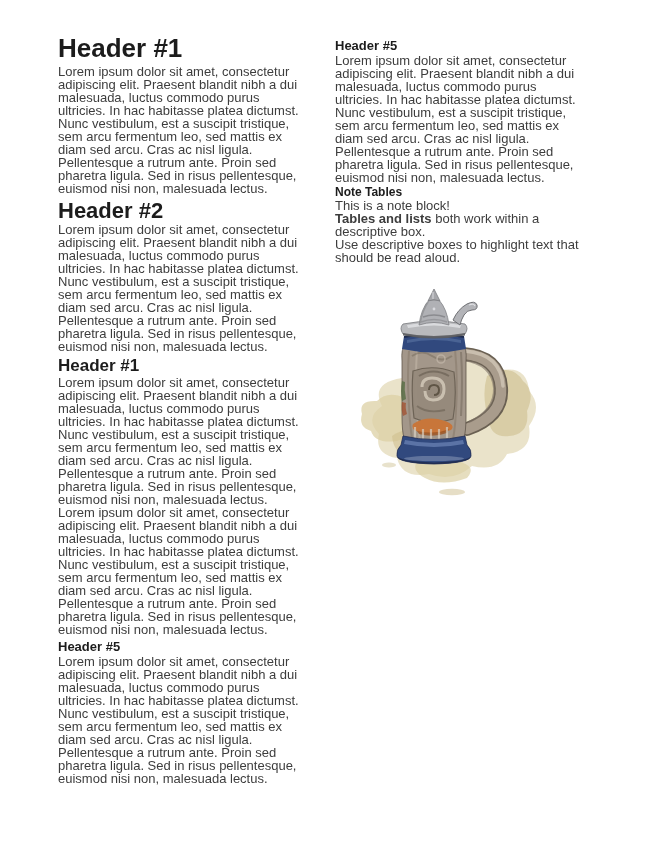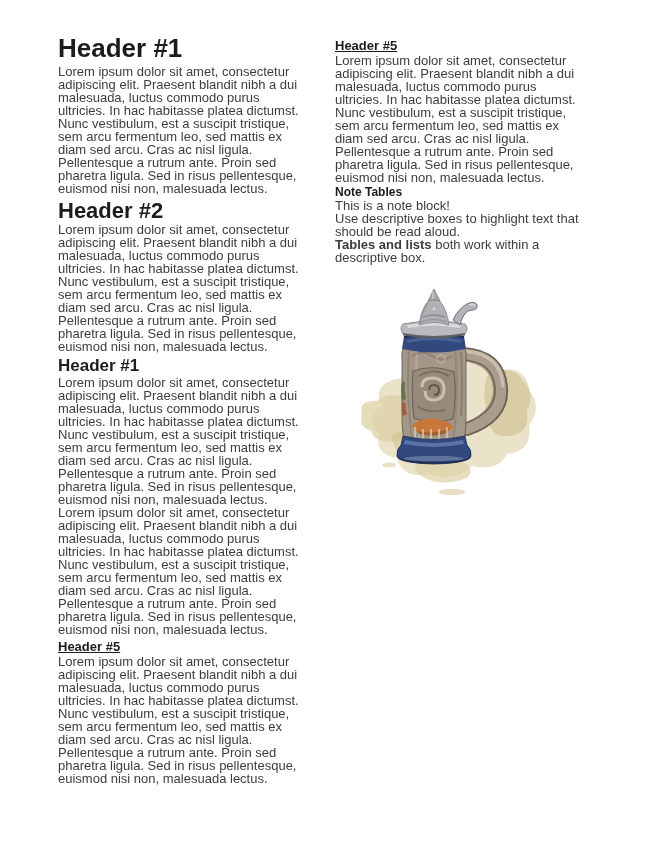--- a/index.html
+++ b/index.html
@@ -17,21 +17,21 @@
     overflow: hidden;
   }
   .col-left  { flex: 0 0 252px; width: 252px; }
   .col-right { flex: 0 0 259px; width: 259px; }
 
   h1, h2, h3, h4, h5, h6 { color: #1c1c1c; font-weight: 700; }
   h1 { font-size: 26px; line-height: 1.05; margin: 0 0 3px 0; }
   h2 { font-size: 22px; line-height: 1.05; margin: 4px 0 1px 0; }
   h3 { font-size: 17px; line-height: 1.05; margin: 4px 0 1px 0; }
   h4 { font-size: 14px; line-height: 1.05; margin: 4px 0 1px 0; }
-  h5 { font-size: 13px; line-height: 1.05; margin: 4px 0 1px 0; text-decoration: underline; }
+  h5 { font-size: 13px; line-height: 1.05; margin: 4px 0 1px 0; }
   h6 { font-size: 12px; line-height: 1.1;  margin: 2px 0 0 0; }
 
   p {
     font-size: 13px;
     line-height: 13px;
     margin: 0;
     white-space: pre-line;
   }
   .bold-lead { font-weight: 700; }
 
@@ -112,25 +112,25 @@
 Nunc vestibulum, est a suscipit tristique,
 sem arcu fermentum leo, sed mattis ex
 diam sed arcu. Cras ac nisl ligula.
 Pellentesque a rutrum ante. Proin sed
 pharetra ligula. Sed in risus pellentesque,
 euismod nisi non, malesuada lectus.</p>
 
     <h6>Note Tables</h6>
     <p>This is a note block!</p>
 
+    <p><span class="bold-lead">Tables and lists</span><span> both work within a
+descriptive box.</span></p>
+
     <p>Use descriptive boxes to highlight text that
 should be read aloud.</p>
-
-    <p><span class="bold-lead">Tables and lists</span><span> both work within a
-descriptive box.</span></p>
 
     <div class="stein-wrap">
       <svg width="185" height="215" viewBox="0 0 185 215" xmlns="http://www.w3.org/2000/svg" role="img" aria-label="beer stein watercolor illustration">
 
         <g>
           <path opacity="0.9" d="M25,120 Q13,97 45,92 Q54,76 85,80 Q120,68 141,85 Q170,78 172,105 Q186,120 172,140 Q176,165 150,168 Q141,186 115,180 Q96,197 72,188 Q45,193 40,172 Q17,168 22,148 Q7,132 25,120 Z" fill="#e8e0c4"></path>
           <path opacity="0.75" d="M5,128 Q1,114 20,115 Q31,104 48,112 L60,130 Q55,150 40,155 Q18,158 14,145 Q1,141 5,128 Z" fill="#dcd0a4"></path>
           <path opacity="0.7" d="M60,175 Q80,167 100,175 Q121,180 110,192 Q85,201 68,192 Q54,185 60,175 Z" fill="#dcd0a4"></path>
           <path opacity="0.6" d="M130,90 Q155,76 166,95 Q179,105 170,125 Q173,148 152,150 Q134,152 132,135 Q124,110 130,90 Z" fill="#cdbe8d"></path>
           <path opacity="0.55" d="M35,150 Q50,139 62,150 Q71,162 55,168 Q37,171 35,150 Z" fill="#cdbe8d"></path>

